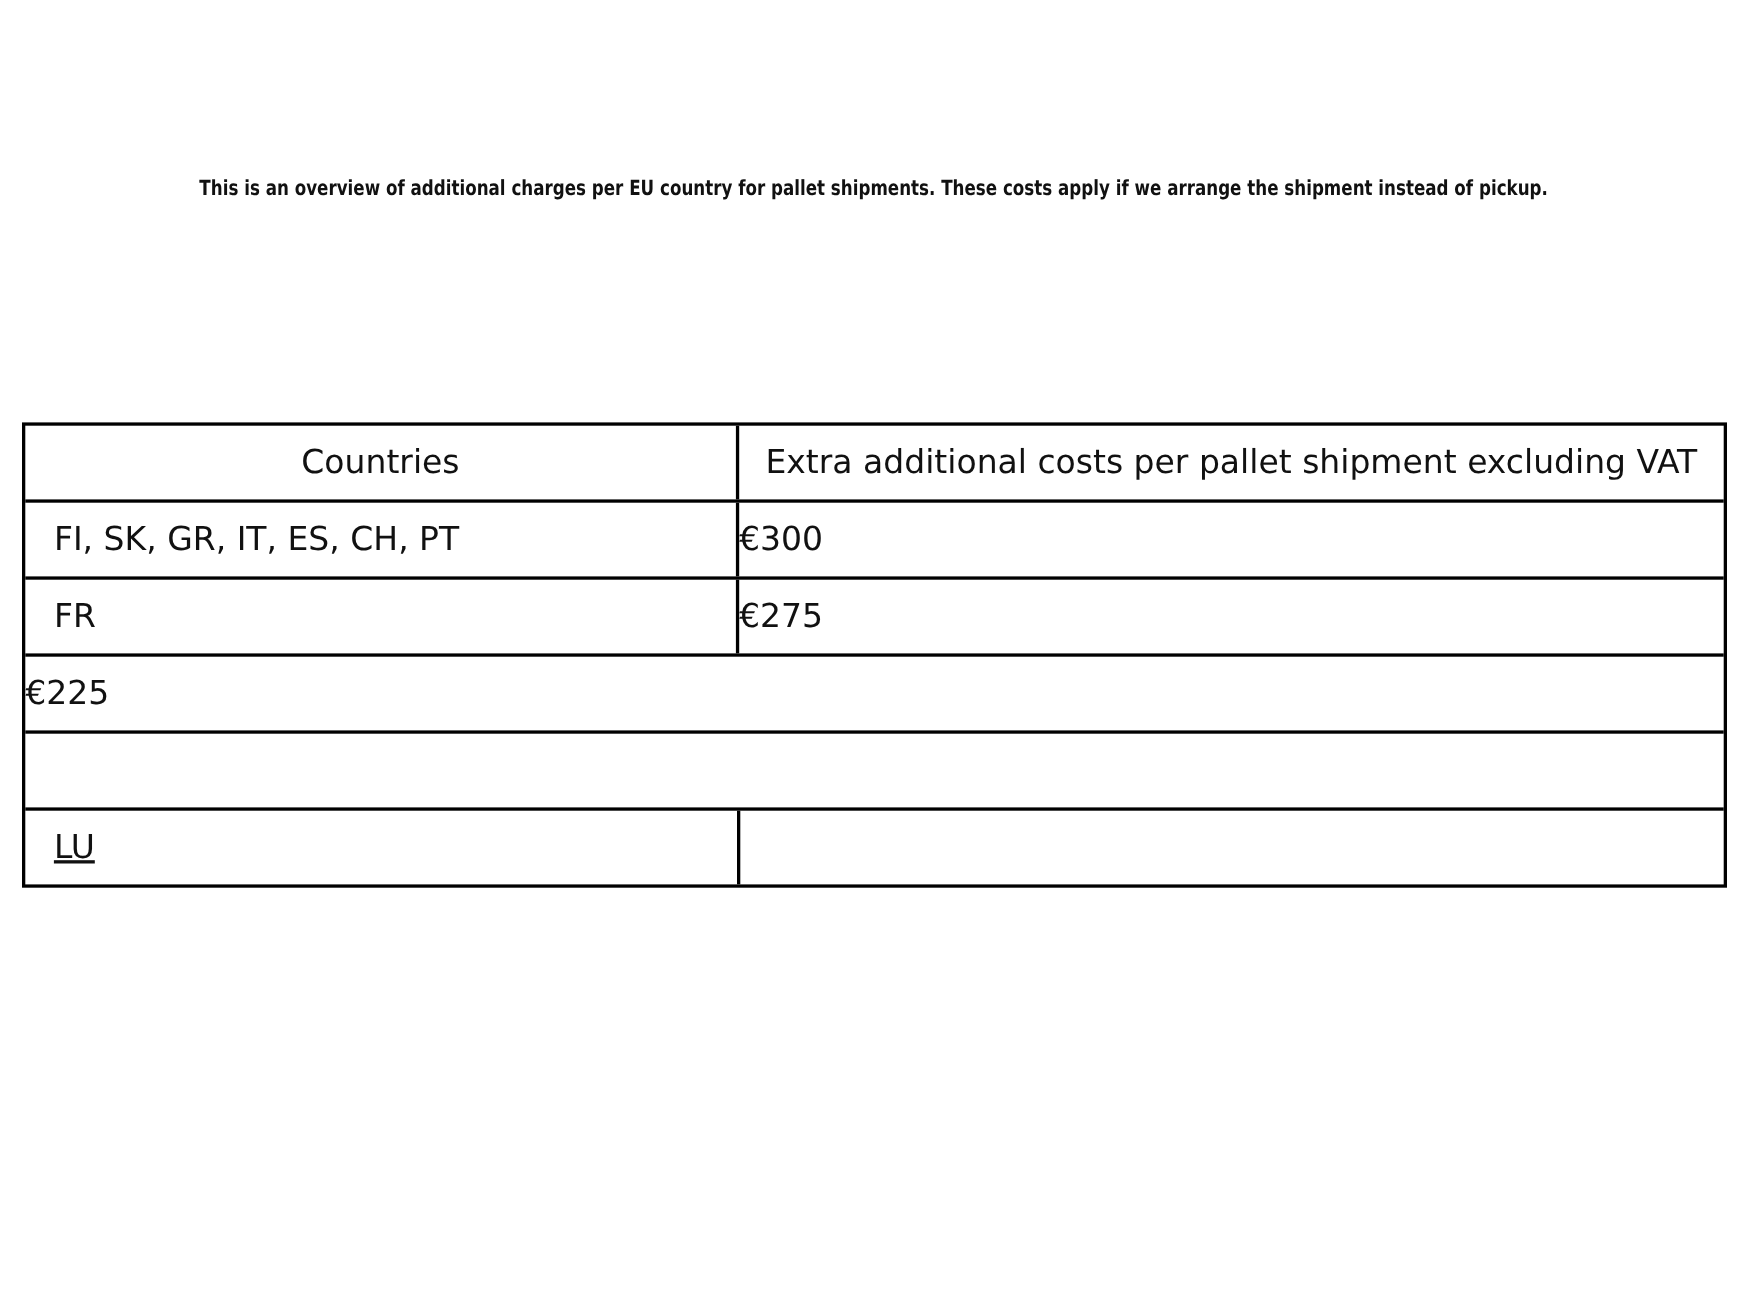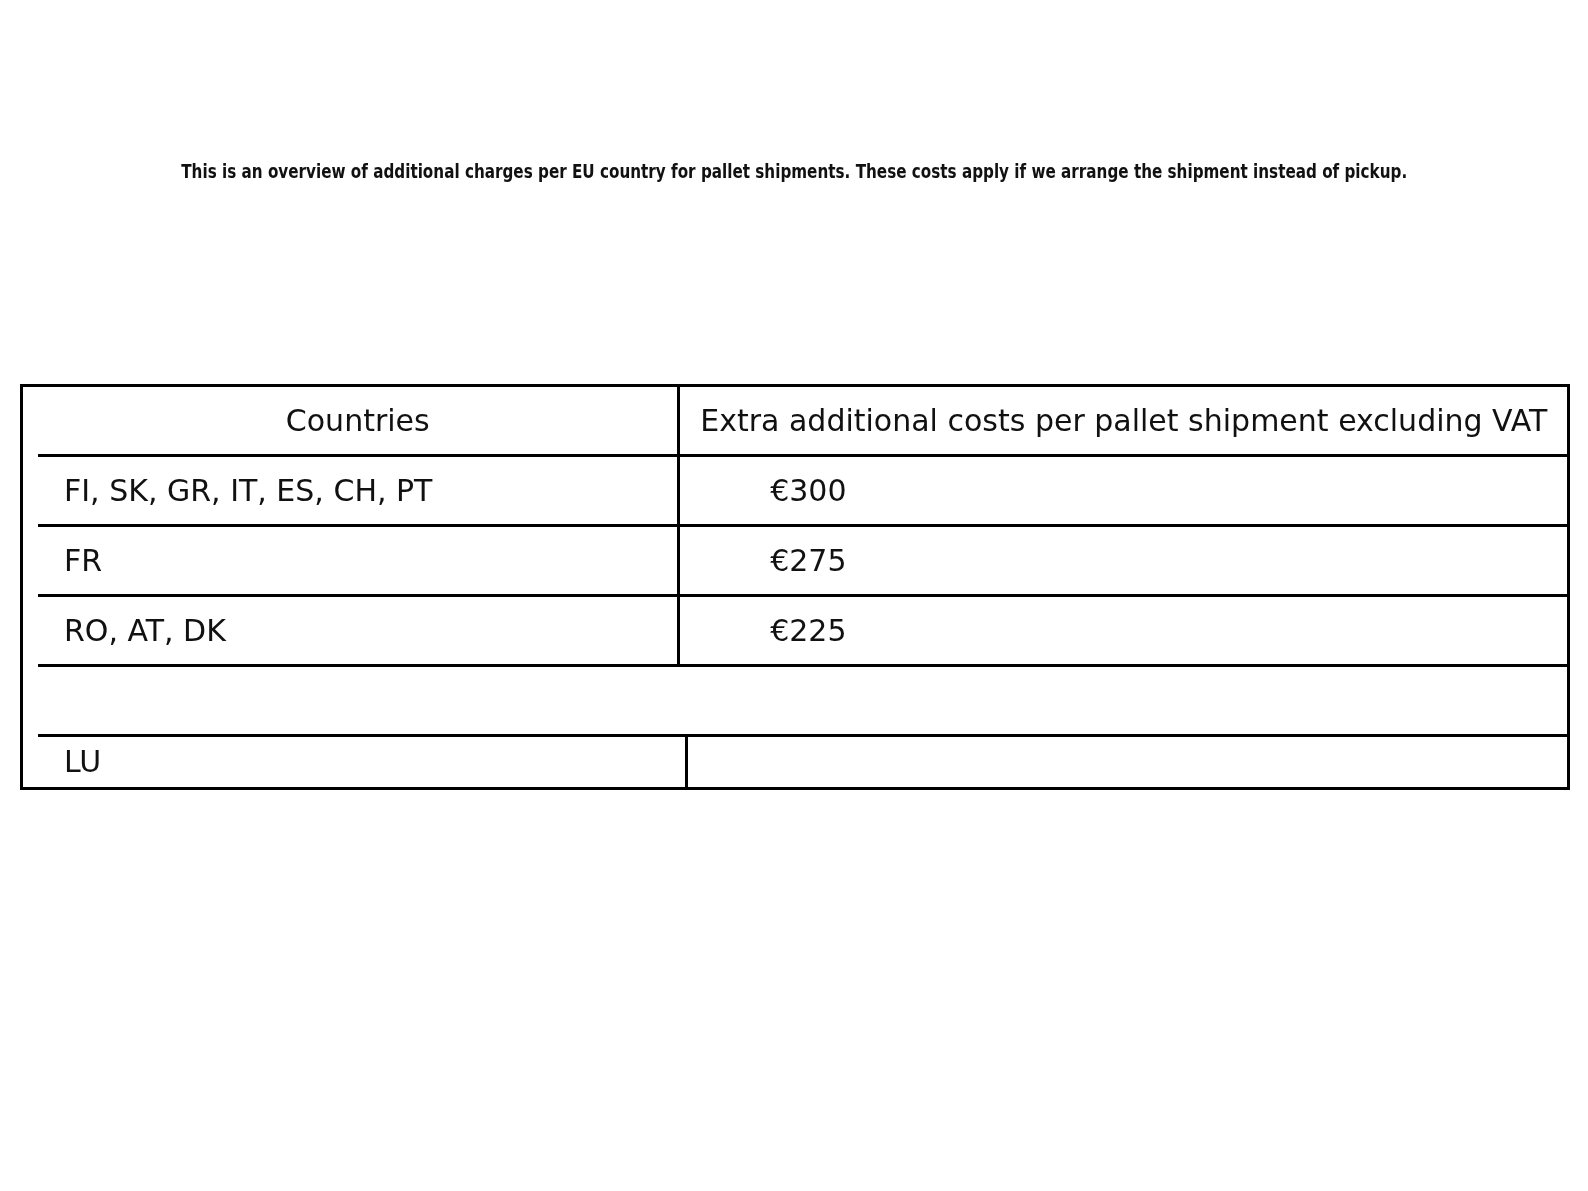--- a/index.html
+++ b/index.html
@@ -44,25 +44,25 @@
     width: 1550px;
     box-sizing: border-box;
     border: 3px solid #000000;
     background: #ffffff;
   }
   .t-row {
     display: flex;
     height: 70px;
     box-sizing: border-box;
     border-bottom: 3px solid #000000;
-    margin-left: 15px;
   }
   .t-row:last-child {
     border-bottom: none;
-    height: 50px;
+    height: 67px;
+    text-decoration: underline;
   }
   .cell {
     box-sizing: border-box;
     display: flex;
     align-items: center;
     font-size: 30px;
     line-height: 1.2;
     white-space: nowrap;
     overflow: hidden;
   }
@@ -75,21 +75,20 @@
     border-radius: 28px;
   }
   .header-cell {
     justify-content: center;
     padding: 0 8px;
   }
   .countries-cell {
     padding-left: 26px;
   }
   .cost-cell {
-    padding-left: 90px;
   }
 </style>
 </head>
 <body>
 
 <div class="intro-wrap">
   <div class="intro">This is an overview of additional charges per EU country for pallet shipments. These costs apply if we arrange the shipment instead of pickup.</div>
 </div>
 
 <div class="charges-table">
@@ -102,21 +101,20 @@
     <div class="cell col-countries countries-cell">FI, SK, GR, IT, ES, CH, PT</div>
     <div class="cell col-cost cost-cell">€300</div>
   </div>
 
   <div class="t-row">
     <div class="cell col-countries countries-cell">FR</div>
     <div class="cell col-cost cost-cell">€275</div>
   </div>
 
   <div class="t-row">
-    <div class="cell col-countries countries-cell">RO, AT, DK</div>
     <div class="cell col-cost cost-cell">€225</div>
   </div>
 
 
   <div class="t-row">
   </div>
 
   <div class="t-row">
     <div class="cell col-countries countries-cell">LU</div>
   </div>

